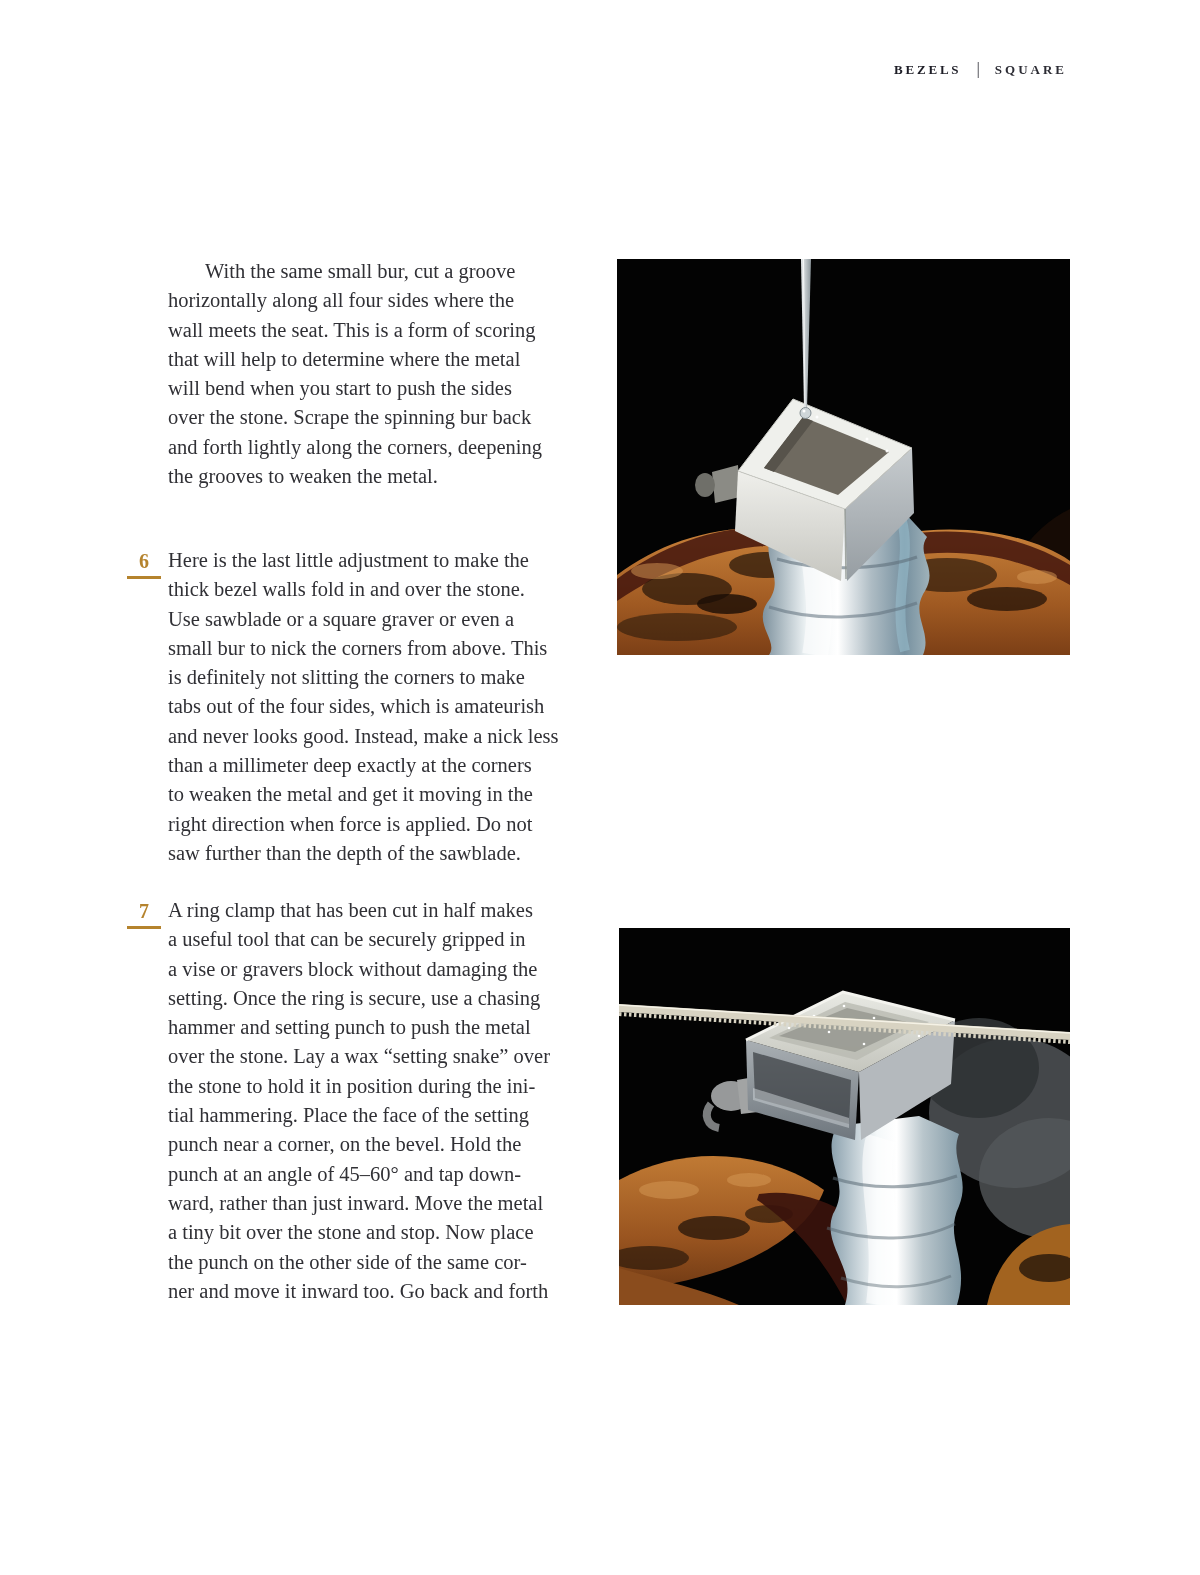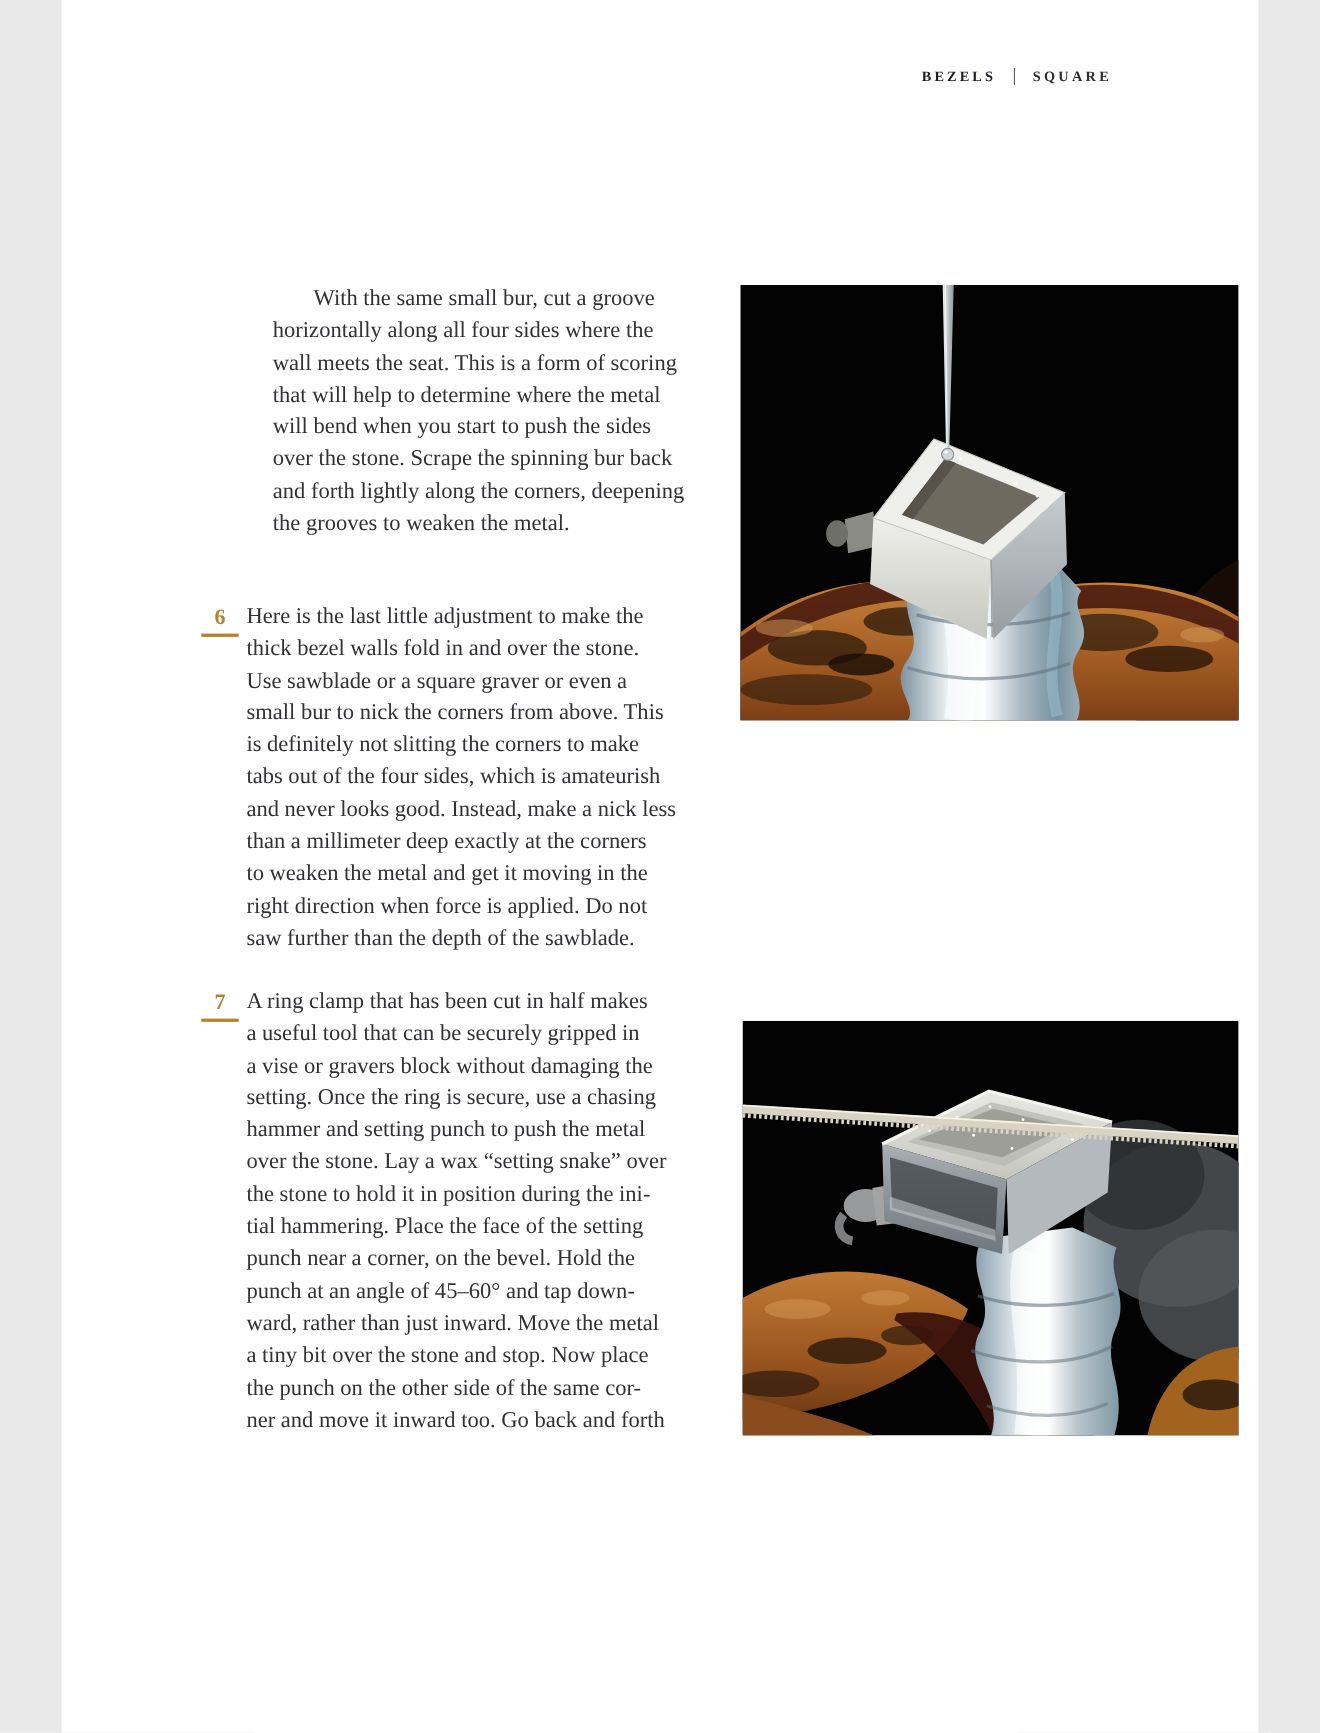--- a/index.html
+++ b/index.html
@@ -1,18 +1,18 @@
 <!DOCTYPE html>
 <html><head>
 <meta charset="utf-8">
 <style>
   html,body{margin:0;padding:0;background:#e9e9e9;}
   .page{
     position:relative;
-    width:1088px;height:1575px;
+    width:1200px;height:1575px;
     background:#ffffff;
     margin:0 auto;
     font-family:"Liberation Serif", serif;
     overflow:hidden;
   }
   
   .running-head{
     position:absolute;top:60px;right:133px;
     display:flex;align-items:center;gap:15px;
   }
@@ -26,21 +26,21 @@
   }
   .rh-chapter{
     font-size:13px;font-weight:700;letter-spacing:3px;
     color:#2c2c34;text-transform:uppercase;
   }
   
   .bodytext{
     font-size:20.5px;line-height:29.3px;color:#303035;
     white-space:pre;margin:0;
   }
-  .intro{position:absolute;left:168px;top:257px;text-indent:37px;margin-left:24px;}
+  .intro{position:absolute;left:168px;top:257px;text-indent:37px;}
   .step{position:absolute;left:168px;}
   .step-6{top:546px;}
   .step-7{top:896px;}
   .step-num{
     position:absolute;left:-41px;top:4px;width:34px;
     text-align:center;font-size:20px;font-weight:700;
     color:#b5832d;border-bottom:3px solid #b5832d;padding-bottom:3px;
   }
   
   .figure{position:absolute;margin:0;display:block;line-height:0;}

